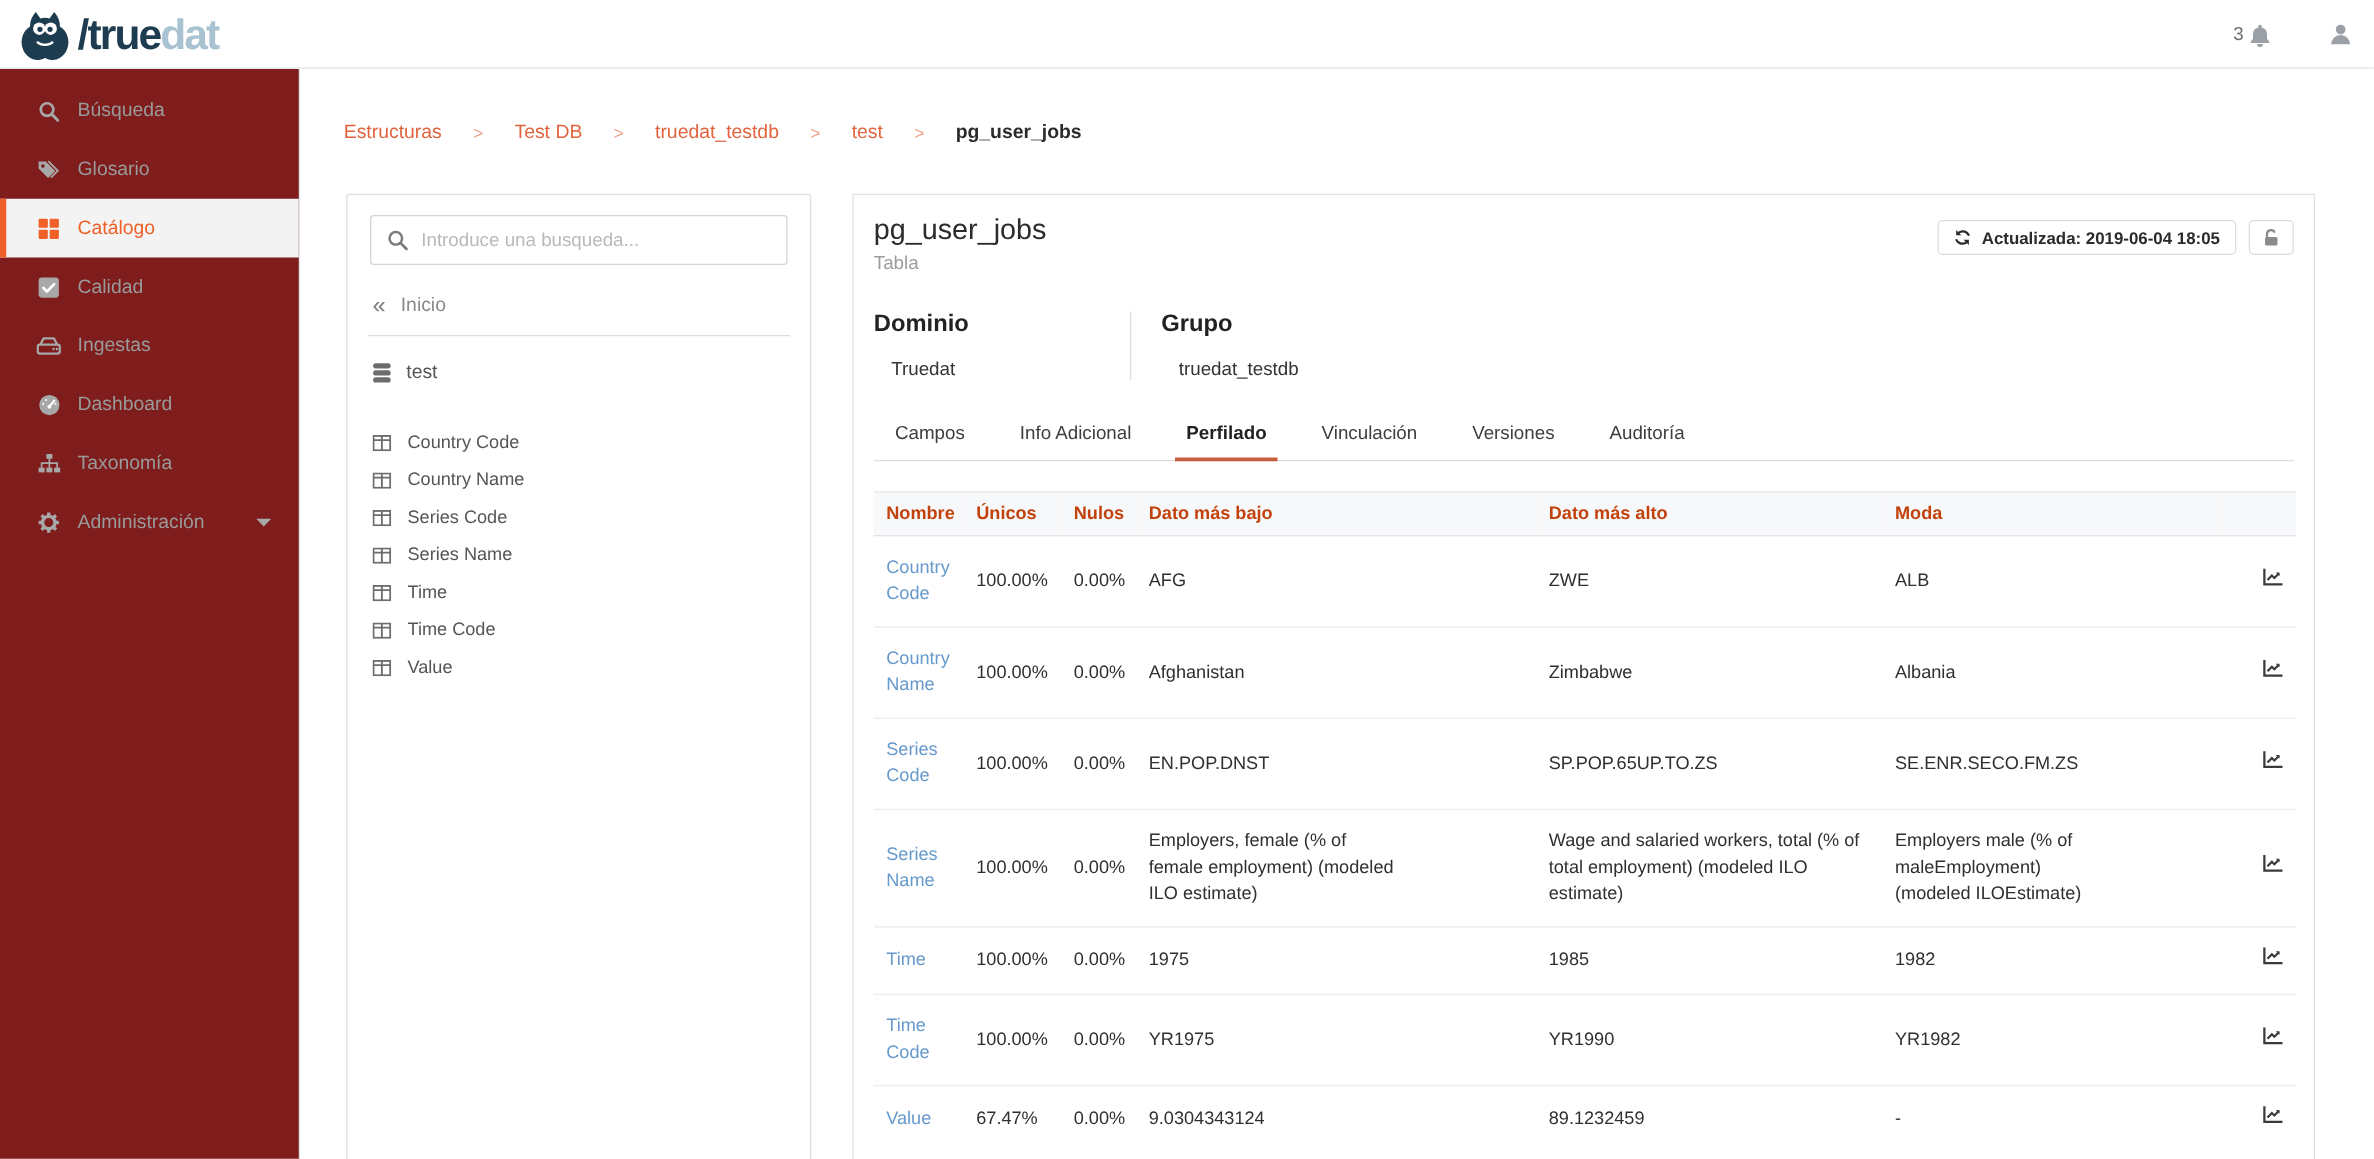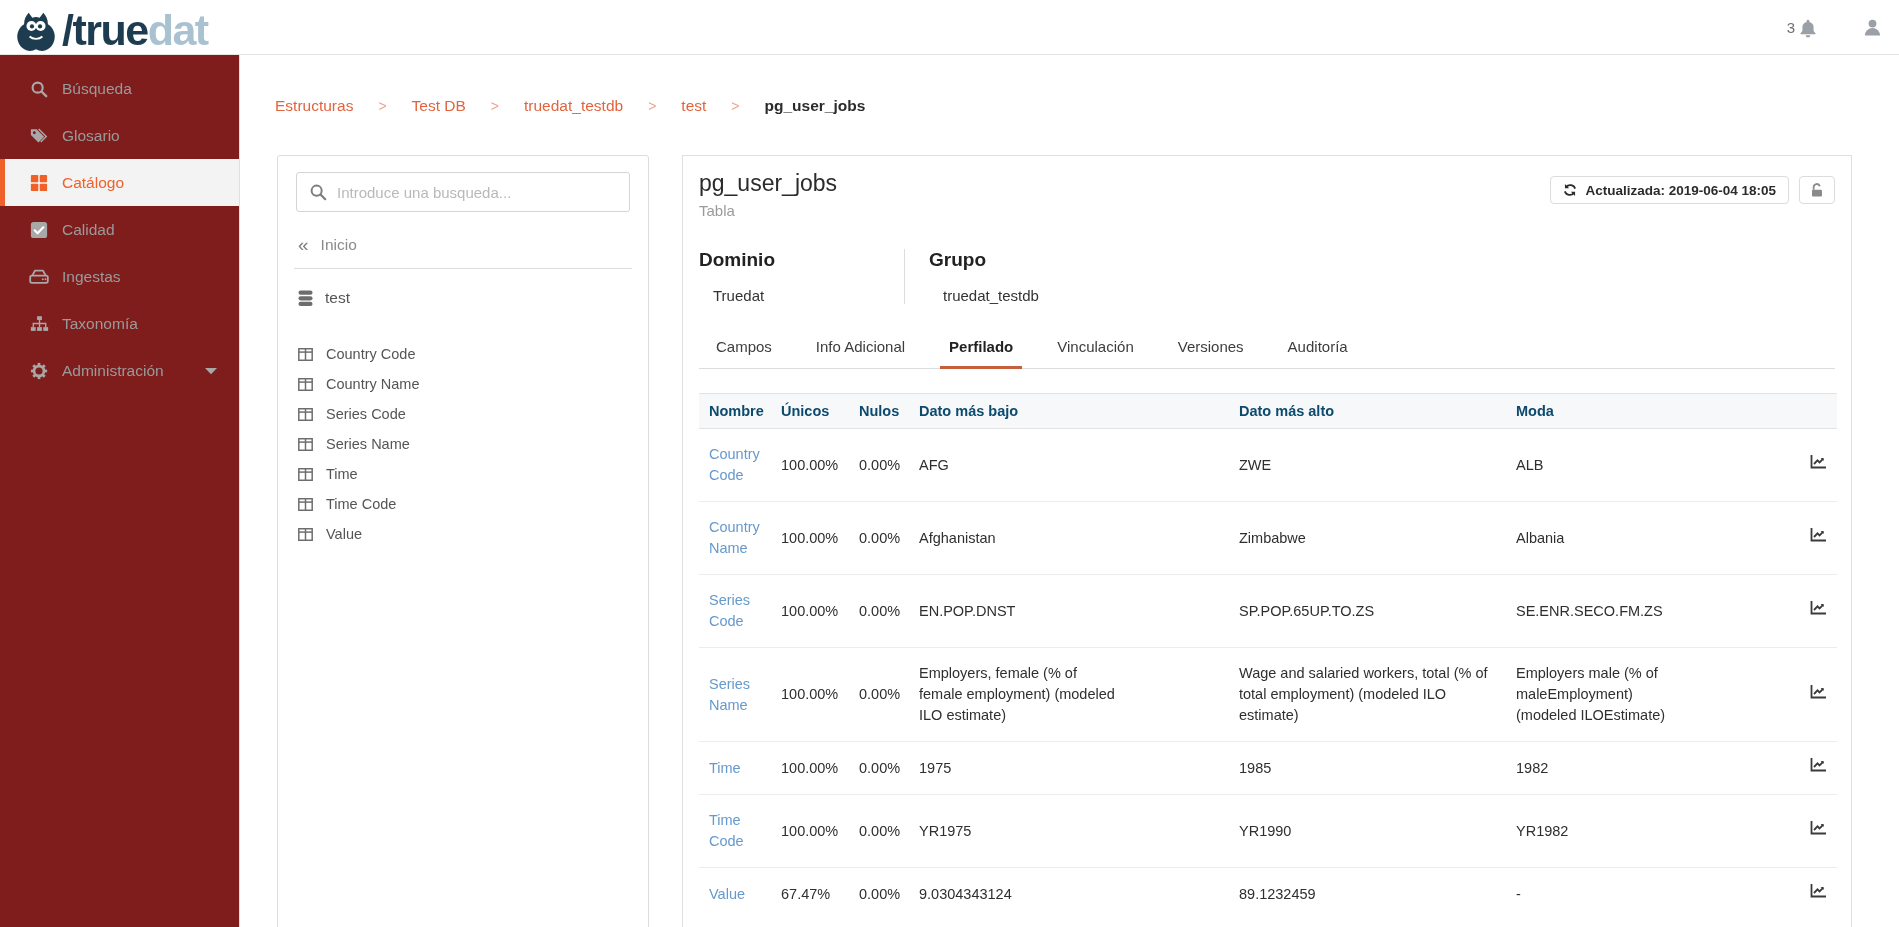--- a/index.html
+++ b/index.html
@@ -3,21 +3,21 @@
 <meta charset="utf-8">
 <style>
   * { margin:0; padding:0; box-sizing:border-box; }
   html,body { width:1899px; height:927px; overflow:hidden; background:#fff;
     font-family:"Liberation Sans", sans-serif; color:#2f2f2f; }
 
   
   .topbar { position:absolute; left:0; top:0; width:1899px; height:55px; background:#fff;
     border-bottom:1px solid #e4e4e4; z-index:20; }
   .logo { position:absolute; left:14px; top:6px; display:flex; align-items:center; cursor:pointer; }
-  .logo-text { font-size:43px; font-weight:800; letter-spacing:-1.5px; margin-left:4px; }
+  .logo-text { font-size:34px; font-weight:800; letter-spacing:-1.5px; margin-left:4px; }
   .logo-true { color:#1d3c50; }
   .logo-dat { color:#a9c2d1; }
   .topbar-right { position:absolute; right:16px; top:0; height:55px; display:flex; align-items:center; gap:44px; }
   .bell-group { display:flex; align-items:center; gap:3px; color:#9aa0a5; cursor:pointer; }
   .bell-count { font-size:15px; color:#6f6f6f; }
   .user-btn { color:#9aa0a5; cursor:pointer; display:flex; }
 
   
   .sidenav { position:absolute; left:0; top:55px; bottom:0; width:240px; background:#7f1d1d;
     border-right:1px solid #e0e0e0; padding-top:10px; z-index:10; }
@@ -80,21 +80,21 @@
   .tab { padding:8px 9px 11px; font-size:15px; color:#3d3d3d; cursor:pointer;
     border-bottom:3px solid transparent; margin-bottom:-1px; }
   .tab.active { font-weight:700; color:#222; border-bottom-color:#c55f3e; }
 
   table.profile { width:100%; border-collapse:collapse; table-layout:fixed; margin-top:24px; }
   table.profile col.c-name { width:72px; } table.profile col.c-uniq { width:78px; }
   table.profile col.c-null { width:60px; } table.profile col.c-low { width:320px; }
   table.profile col.c-high { width:277px; } table.profile col.c-mode { width:271px; }
   table.profile col.c-ic { width:60px; }
   table.profile th { background:#f7f8f9; text-align:left; font-size:14.5px; font-weight:700;
-    color:#0c4a6e; padding:9px 10px; border-top:1px solid #e3e3e6; border-bottom:1px solid #e3e3e6; }
+    color:#c2410c; padding:9px 10px; border-top:1px solid #e3e3e6; border-bottom:1px solid #e3e3e6; }
   table.profile td { padding:15px 10px; font-size:14.5px; color:#2f2f2f; line-height:21px;
     vertical-align:middle; }
   table.profile tbody tr + tr td { border-top:1px solid #ececec; }
   td.cell-name a { color:#6699cc; text-decoration:none; cursor:pointer; }
   td .inner { display:block; }
   td.cell-low .inner { max-width:205px; }
   td.cell-high .inner { max-width:280px; }
   td.cell-mode .inner { max-width:180px; }
   td.cell-chart { text-align:right; padding-right:12px; }
   .chart-btn { display:inline-flex; cursor:pointer; color:#3a3a3a; }
@@ -182,20 +182,33 @@
           <rect x="1.2" y="8.5" width="19.6" height="8" rx="2" fill="none" stroke="currentColor" stroke-width="2"></rect>
           <path d="M3.5 8.5L6.5 3h9l3 5.5" fill="none" stroke="currentColor" stroke-width="2" stroke-linejoin="round"></path>
           <circle cx="15.2" cy="12.5" r="1.1" fill="currentColor"></circle>
           <circle cx="18.2" cy="12.5" r="1.1" fill="currentColor"></circle>
         </svg>
     </span>
     <span>Ingestas</span>
   </div>
   <div class="nav-item">
     <span class="nav-icon">
+      <svg width="19" height="18" viewBox="0 0 20 20">
+          <circle cx="10" cy="10" r="9" fill="currentColor"></circle>
+          <path d="M10 11.5L14.5 6" stroke="#fff" stroke-width="1.8" stroke-linecap="round"></path>
+          <circle cx="10" cy="11.5" r="1.7" fill="#fff"></circle>
+          <circle cx="4.5" cy="9" r=".9" fill="#fff"></circle>
+          <circle cx="7" cy="5.5" r=".9" fill="#fff"></circle>
+          <circle cx="15.5" cy="9" r=".9" fill="#fff"></circle>
+        </svg>
+    </span>
+    <span>Dashboard</span>
+  </div>
+  <div class="nav-item">
+    <span class="nav-icon">
       <svg width="19" height="18" viewBox="0 0 22 20">
           <rect x="8.2" y="1" width="5.6" height="4.4" fill="currentColor"></rect>
           <rect x="1" y="13.6" width="5.6" height="4.4" fill="currentColor"></rect>
           <rect x="8.2" y="13.6" width="5.6" height="4.4" fill="currentColor"></rect>
           <rect x="15.4" y="13.6" width="5.6" height="4.4" fill="currentColor"></rect>
           <path d="M11 5.4v4M3.8 13.6V9.4h14.4v4.2M11 9.4v4.2" stroke="currentColor" stroke-width="1.6" fill="none"></path>
         </svg>
     </span>
     <span>Taxonomía</span>
   </div>

